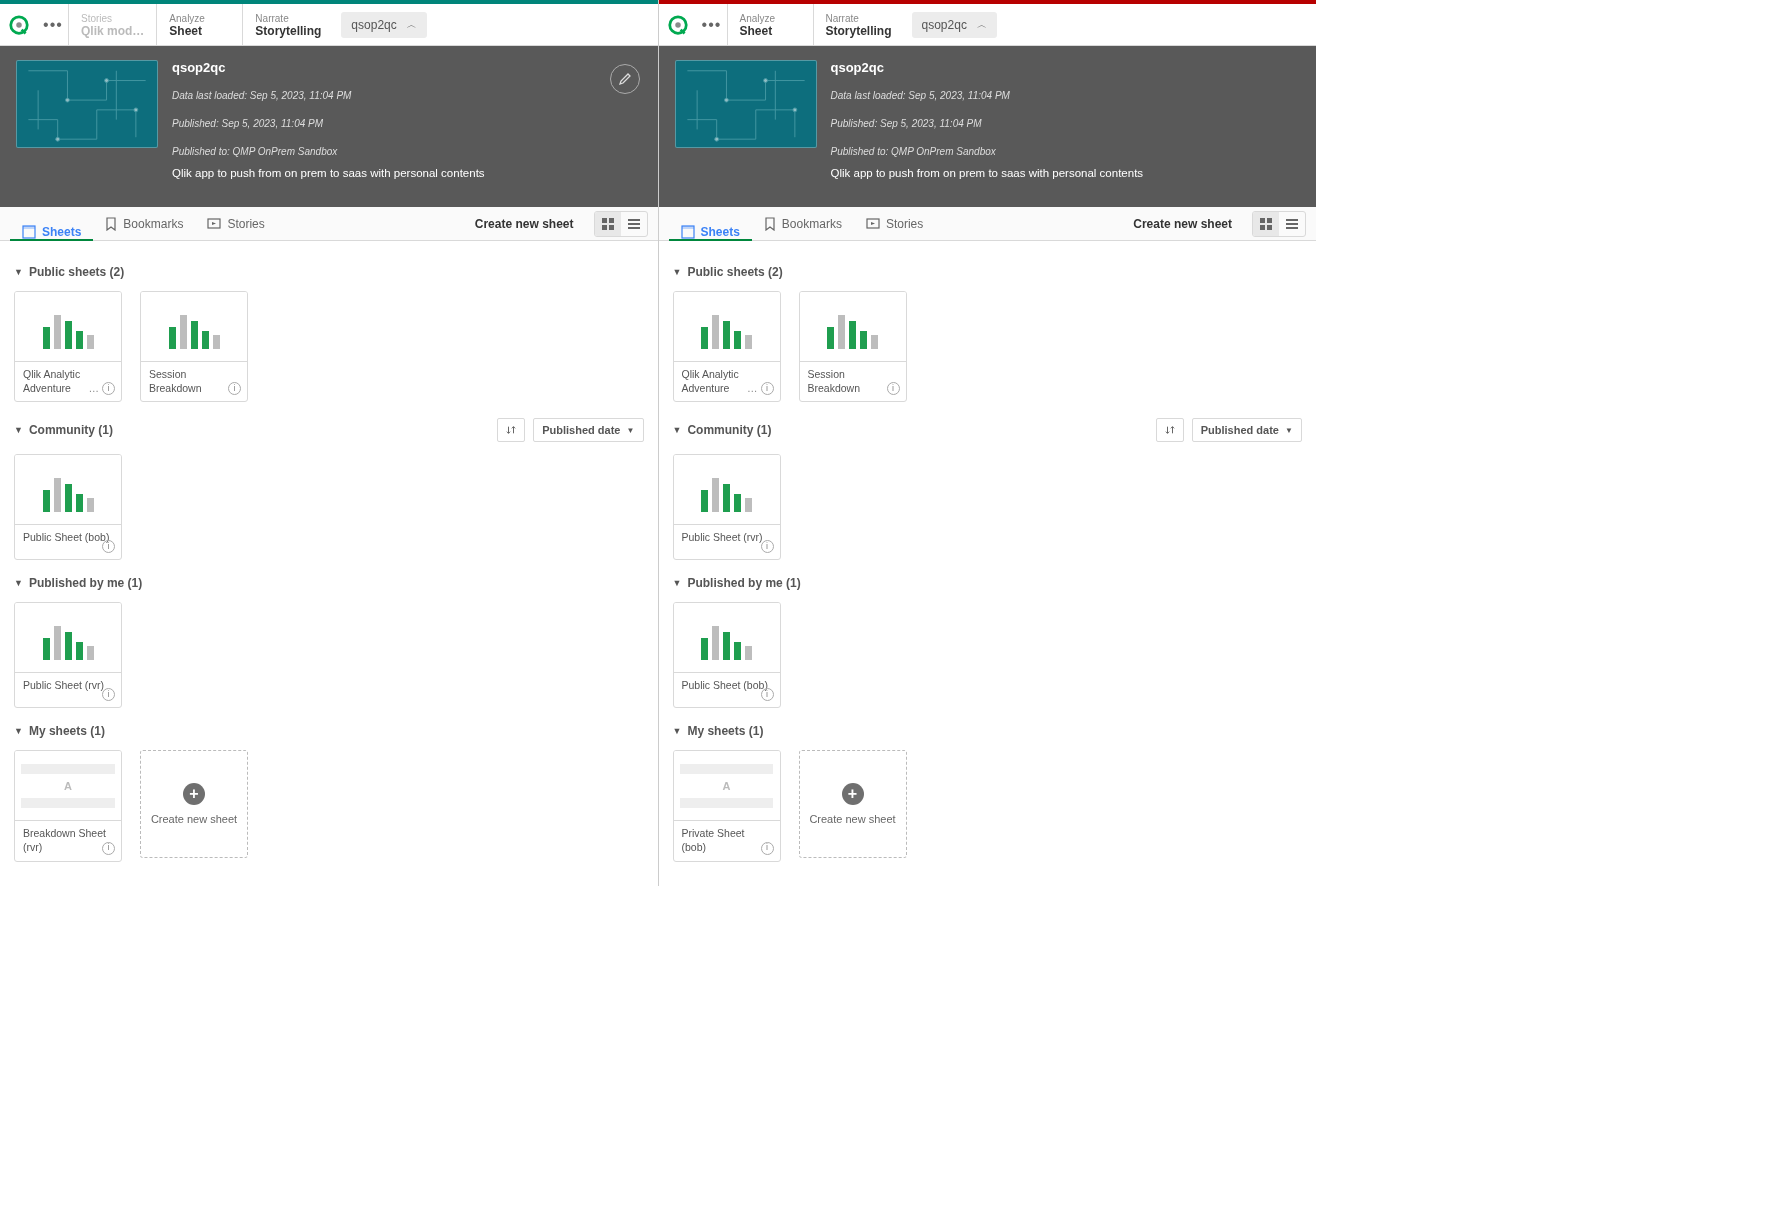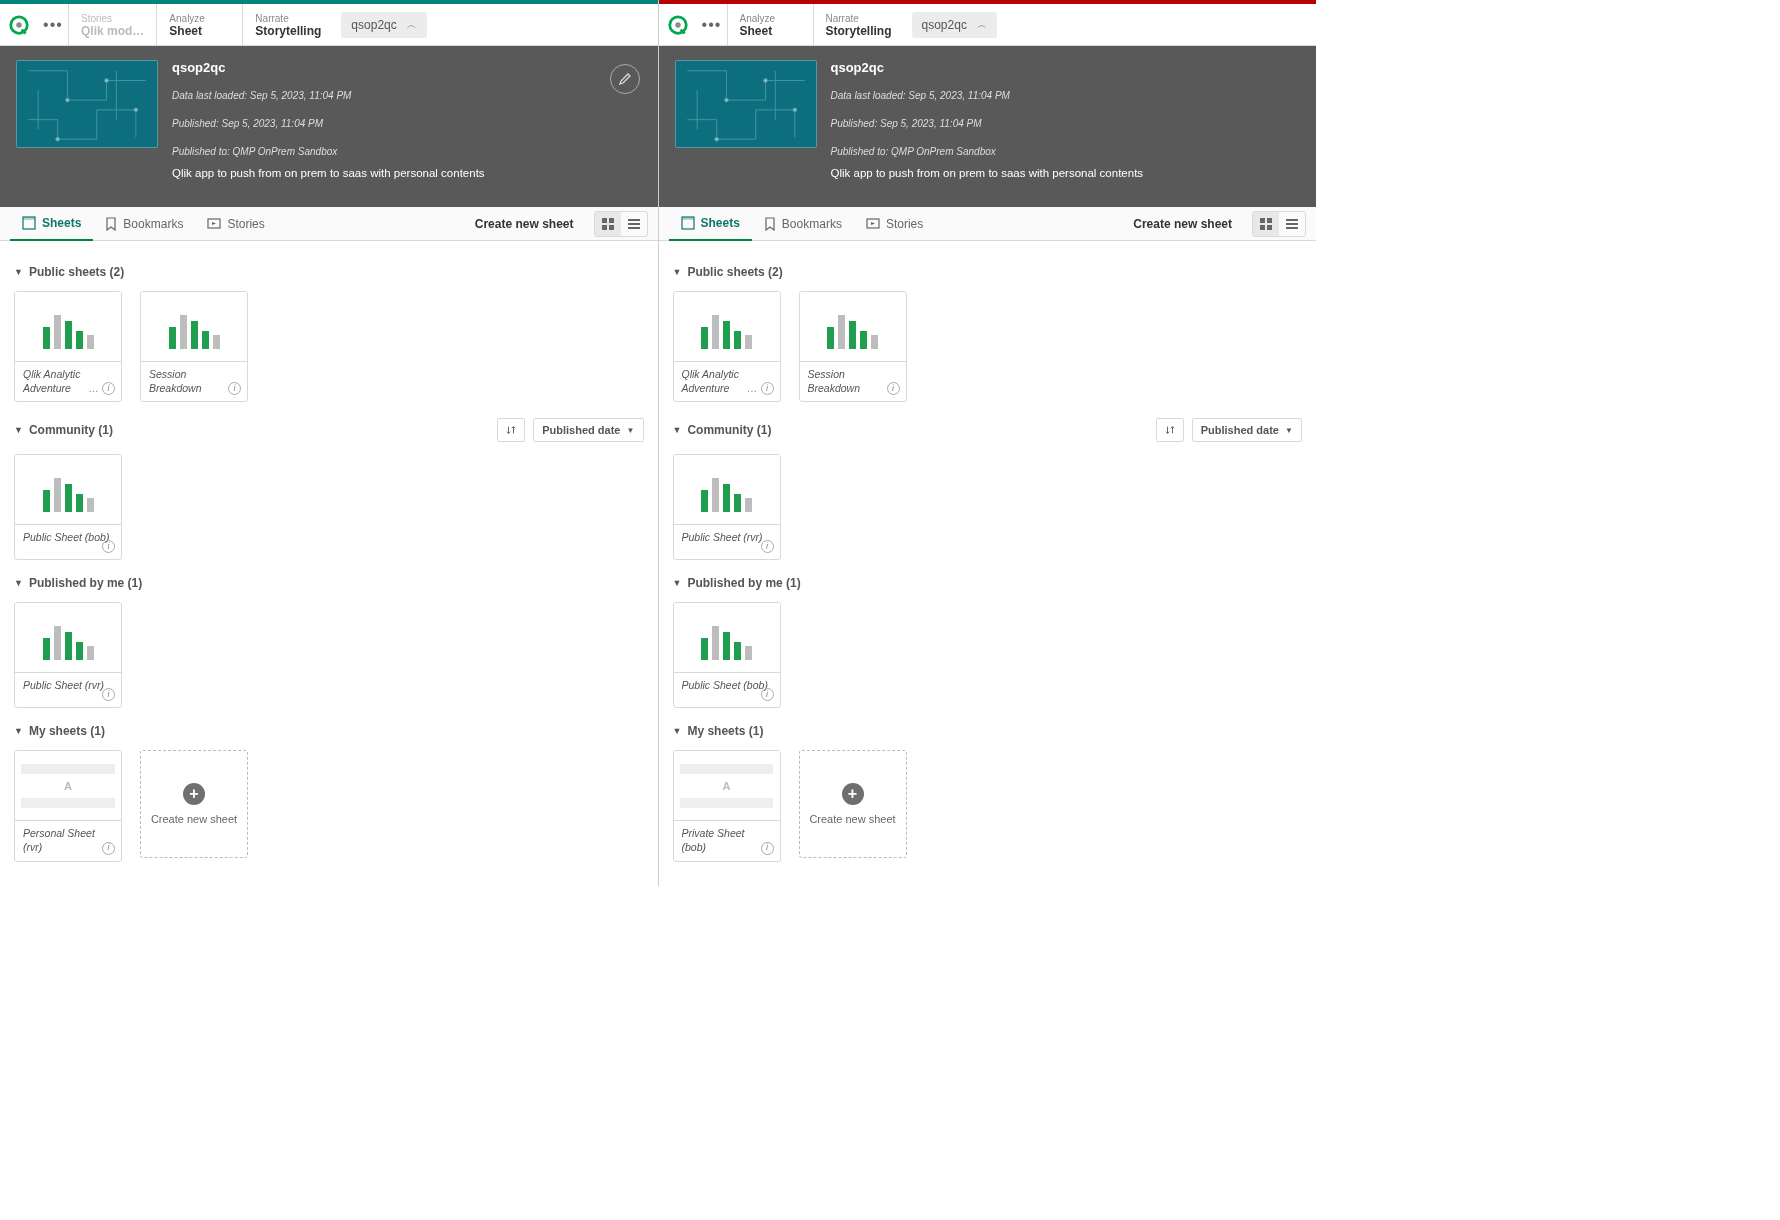--- a/index.html
+++ b/index.html
@@ -36,40 +36,40 @@
   .thumb{width:142px;height:88px;background:#0d6e7d;border:1px solid rgba(255,255,255,.3);border-radius:2px;position:relative;overflow:hidden;}
   .thumb svg{width:100%;height:100%;opacity:.55;}
   .herotxt h2{margin:0 0 4px;font-size:13px;font-weight:600;}
   .herotxt .meta{font-size:10px;font-style:italic;color:#ddd;line-height:1.4;margin-top:14px;}
   .herotxt .desc{font-size:11.5px;margin-top:8px;color:#fff;}
   .editbtn{position:absolute;right:18px;top:18px;width:30px;height:30px;border:1px solid #aaa;border-radius:50%;display:flex;align-items:center;justify-content:center;color:#ddd;cursor:pointer;}
 
   
   .tabsrow{display:flex;align-items:center;border-bottom:1px solid var(--border);background:#fafafa;height:34px;padding:0 10px;}
   .tab{display:flex;align-items:center;gap:6px;padding:0 12px;height:100%;color:#666;cursor:pointer;font-size:12px;}
-  .tab.active{color:#0f766e;border-bottom:2px solid #00873d;margin-bottom:-1px;font-weight:600;}
+  .tab.active{color:#3b82f6;border-bottom:2px solid #00873d;margin-bottom:-1px;font-weight:600;align-items:flex-end;}
   .tabsrow .spacer{flex:1;}
   .cns{font-size:12px;color:#333;font-weight:600;padding:0 12px;cursor:pointer;}
   .viewtog{display:flex;border:1px solid var(--border);border-radius:3px;overflow:hidden;margin-left:8px;}
   .viewtog div{width:26px;height:24px;display:flex;align-items:center;justify-content:center;color:#666;cursor:pointer;}
   .viewtog div.active{background:#e8e8e8;}
 
   
   .body{padding:8px 14px 24px;background:#fff;}
   .section{margin-top:10px;}
   .sechead{display:flex;align-items:center;font-size:12px;color:#555;font-weight:600;padding:6px 0;cursor:pointer;}
   .sechead .tri{margin-right:6px;font-size:9px;color:#555;}
   .secactions{margin-left:auto;display:flex;gap:8px;}
   .sortbtn,.sortsel{border:1px solid var(--border);background:#fff;height:24px;display:flex;align-items:center;padding:0 8px;color:#555;font-size:11px;border-radius:2px;cursor:pointer;}
   .sortbtn{width:28px;justify-content:center;}
   .cards{display:flex;gap:18px;flex-wrap:wrap;margin-top:6px;}
   .card{width:108px;border:1px solid var(--border);border-radius:3px;background:#fff;overflow:hidden;box-shadow:0 0 0 rgba(0,0,0,0);}
   .card .vis{height:70px;display:flex;align-items:flex-end;justify-content:center;gap:4px;padding-bottom:12px;border-bottom:1px solid var(--border);background:#fff;}
   .bar{width:7px;}
-  .card .lab{padding:6px 8px;font-size:10.5px;color:#555;min-height:34px;position:relative;line-height:1.3;font-style:italic;}
+  .card .lab{padding:6px 8px;font-size:10.5px;color:#555;min-height:34px;position:relative;line-height:1.3;}
   .card .lab .dots{position:absolute;right:22px;bottom:6px;color:#888;}
   .card .lab .info{position:absolute;right:6px;bottom:6px;width:13px;height:13px;border:1px solid #aaa;border-radius:50%;font-size:9px;display:flex;align-items:center;justify-content:center;color:#888;}
   .newcard{width:108px;height:108px;border:1px dashed #bbb;border-radius:3px;display:flex;flex-direction:column;align-items:center;justify-content:center;gap:8px;color:#666;font-size:11px;text-align:center;cursor:pointer;}
   .pluscircle{width:22px;height:22px;border-radius:50%;background:#6f6f6f;color:#fff;display:flex;align-items:center;justify-content:center;font-size:16px;font-weight:bold;}
   .blankvis{height:70px;border-bottom:1px solid var(--border);display:flex;flex-direction:column;align-items:center;justify-content:center;gap:6px;background:#fff;}
   .blankvis .strip{width:88%;height:10px;background:#eee;}
   .blankvis .a{color:#bbb;font-weight:bold;font-size:11px;}
 
   svg{display:block;}
 </style>
@@ -275,21 +275,21 @@
 
     </div>
     <div class="cards">
             <div class="card">
     <div class="blankvis">
                 <div class="strip"></div>
                 <div class="a">A</div>
                 <div class="strip"></div>
               </div>
     <div class="lab">
-      <span>Personal Sheet (rvr)</span>
+      <span>Breakdown Sheet (rvr)</span>
       
       <span class="info">i</span>
     </div>
   </div>
             <div class="newcard">
       <div class="pluscircle">+</div>
       <div>Create new sheet</div>
     </div>
           </div>
         </div>

